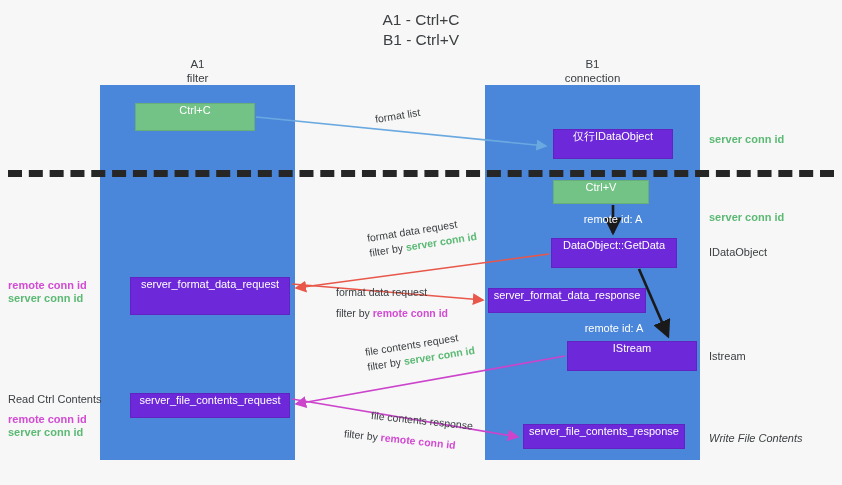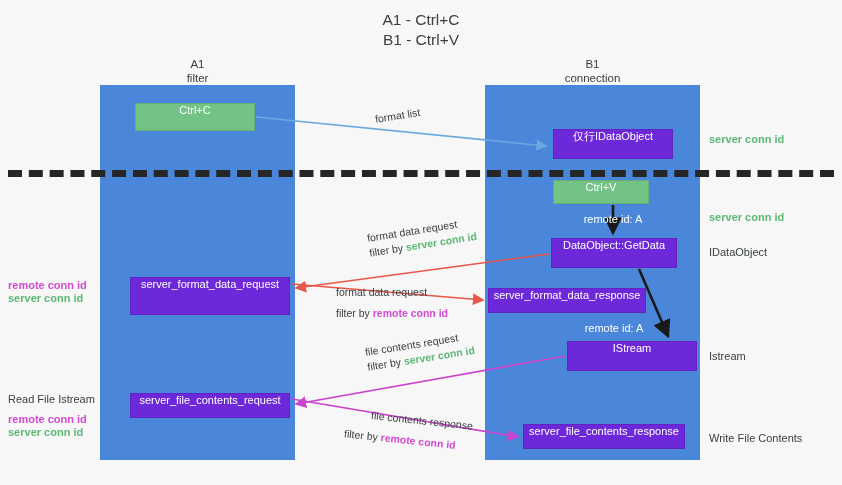--- a/index.html
+++ b/index.html
@@ -230,21 +230,21 @@
 
   <div class="edge-label" style="left:372px; top:408px; transform:rotate(6deg); transform-origin:left top;">
     <div>file contents response</div>
     <div style="margin-top:6px; margin-left:-25px;"><span>filter by </span><span class="pink-t">remote conn id</span></div>
   </div>
 
   <div class="side-label green-t" style="left:709px; top:132px;">server conn id</div>
   <div class="side-label green-t" style="left:709px; top:210px;">server conn id</div>
   <div class="side-label" style="left:709px; top:245px;">IDataObject</div>
   <div class="side-label" style="left:709px; top:349px;">Istream</div>
-  <div class="side-label" style="left:709px; top:431px;">Write File Contents</div>
+  <div class="side-label" style="left:709px; top:431px;font-style:italic;">Write File Contents</div>
 
   <div class="side-label pink-t" style="left:8px; top:278px;">remote conn id</div>
   <div class="side-label green-t" style="left:8px; top:291px;">server conn id</div>
-  <div class="side-label" style="left:8px; top:392px;">Read File Istream</div>
+  <div class="side-label" style="left:8px; top:392px;">Read Ctrl Contents</div>
   <div class="side-label pink-t" style="left:8px; top:412px;">remote conn id</div>
   <div class="side-label green-t" style="left:8px; top:425px;">server conn id</div>
 
 </div>
 
 </body></html>

